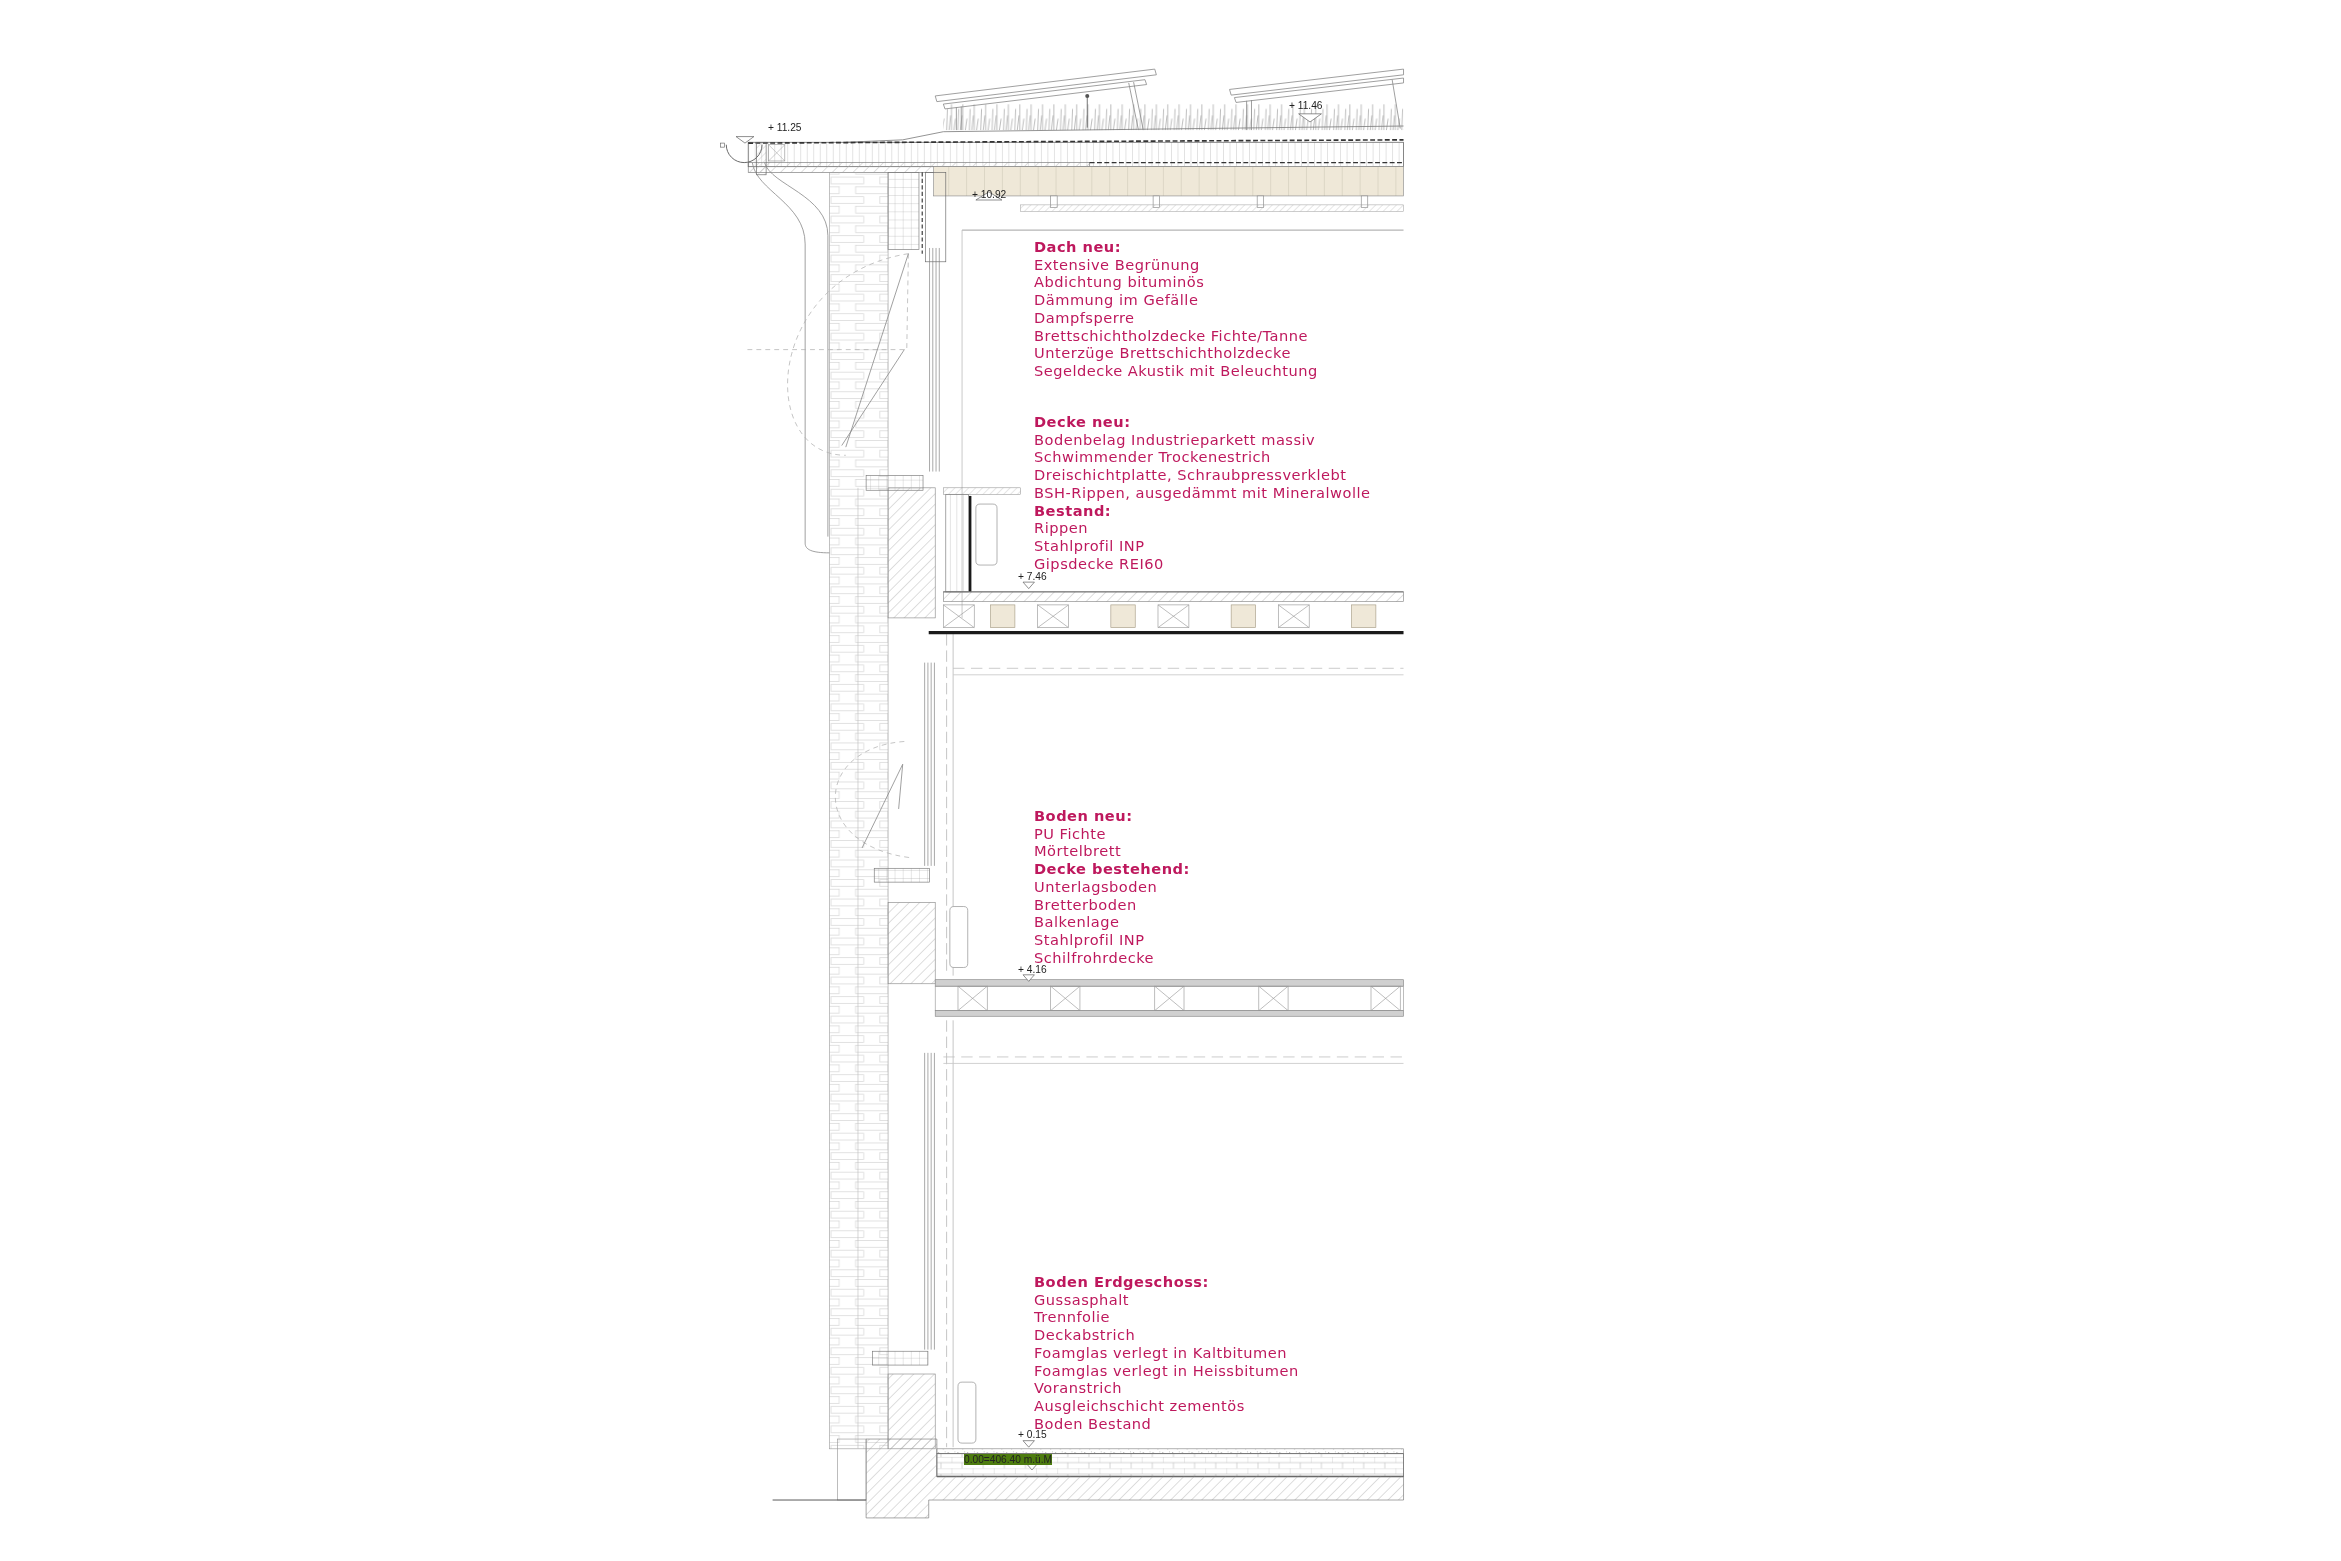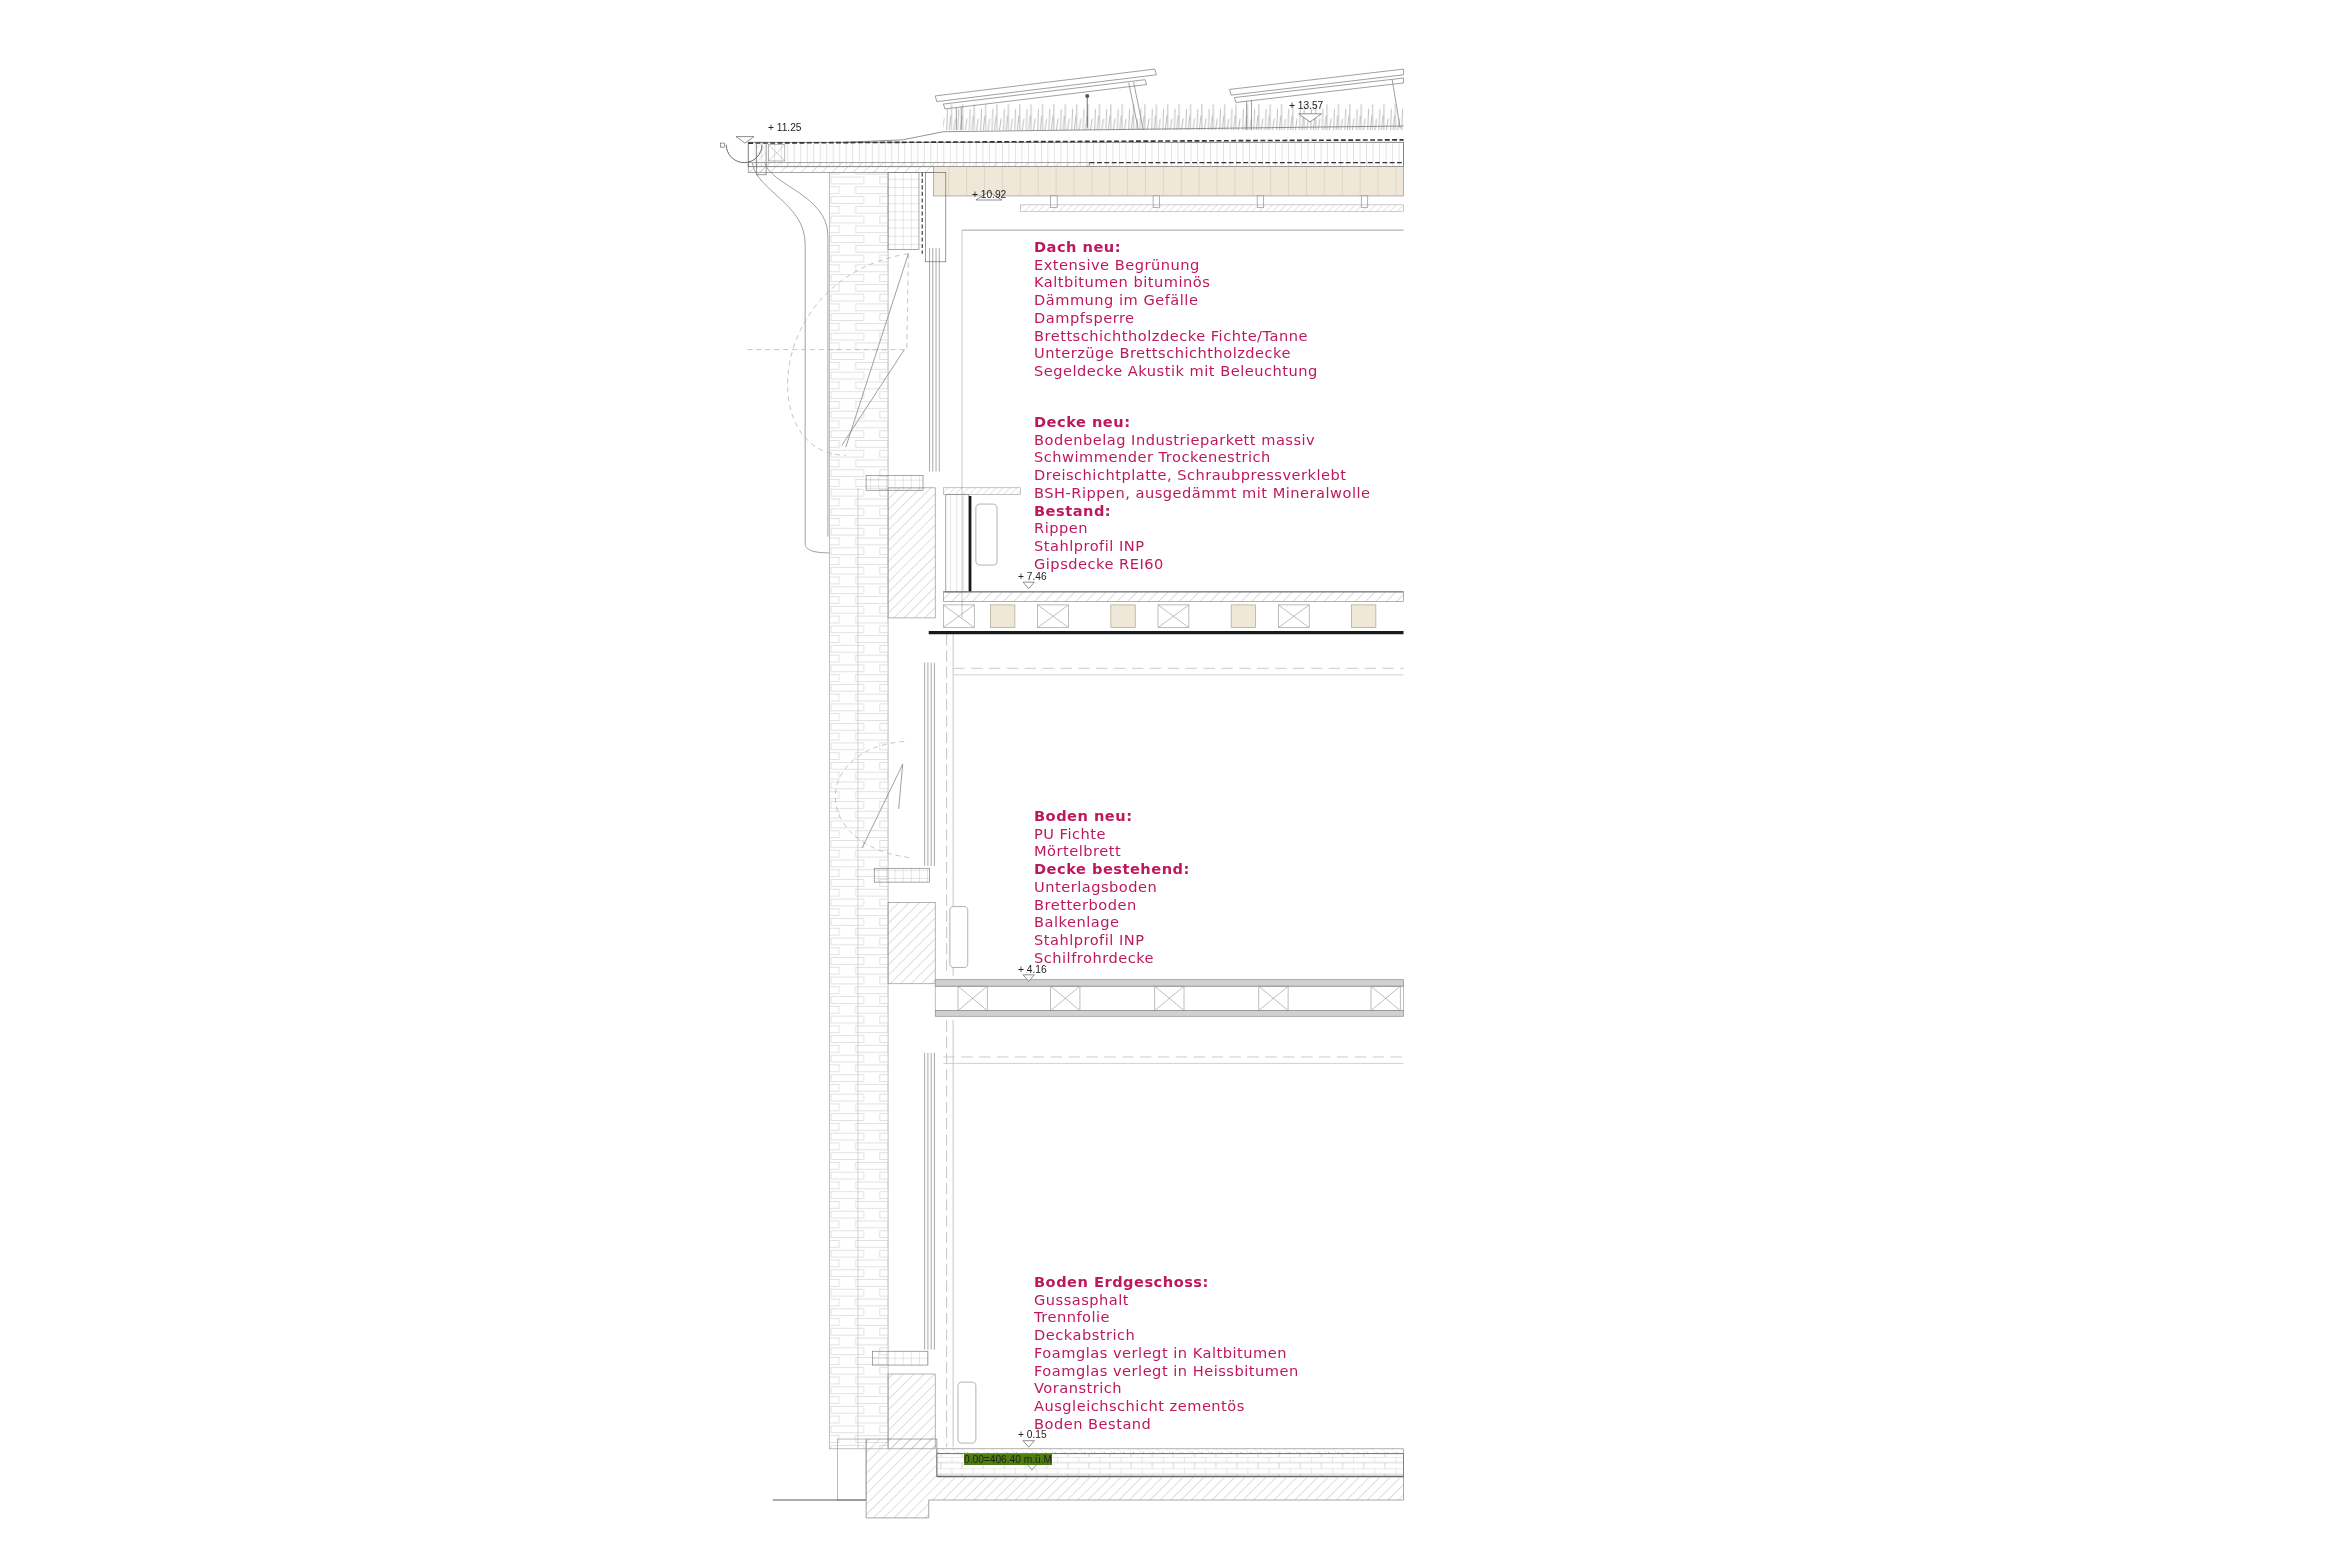--- a/index.html
+++ b/index.html
@@ -211,31 +211,31 @@
     <path d="M1597 140 L1625 140 L1611 150 Z"></path>
     <path d="M1200 246 L1216 236 L1232 246 Z"></path>
     <path d="M1258 716 L1272 716 L1265 724 Z"></path>
     <path d="M1258 1199 L1272 1199 L1265 1207 Z"></path>
     <path d="M1258 1772 L1272 1772 L1265 1780 Z"></path>
     <path d="M1262 1800 L1276 1800 L1269 1808 Z"></path>
   </g>
 </svg>
 
 <span class="elev" style="left:768px;top:122px;">+ 11.25</span>
-<span class="elev" style="left:1289px;top:100px;">+ 13.57</span>
+<span class="elev" style="left:1289px;top:100px;">+ 11.46</span>
 <span class="elev" style="left:972px;top:189px;">+ 10.92</span>
 <span class="elev" style="left:1018px;top:571px;">+ 7.46</span>
 <span class="elev" style="left:1018px;top:964px;">+ 4.16</span>
 <span class="elev" style="left:1018px;top:1429px;">+ 0.15</span>
 <span class="elev" style="left:964px;top:1454px;background:#4d7c0f;">0.00=406.40 m.ü.M</span>
 
 <div class="spec-block" style="top:238px;">
   <span class="h">Dach neu:</span>
   <span class="l">Extensive Begrünung</span>
-  <span class="l">Kaltbitumen bituminös</span>
+  <span class="l">Abdichtung bituminös</span>
   <span class="l">Dämmung im Gefälle</span>
   <span class="l">Dampfsperre</span>
   <span class="l">Brettschichtholzdecke Fichte/Tanne</span>
   <span class="l">Unterzüge Brettschichtholzdecke</span>
   <span class="l">Segeldecke Akustik mit Beleuchtung</span>
 </div>
 
 <div class="spec-block" style="top:413px;">
   <span class="h">Decke neu:</span>
   <span class="l">Bodenbelag Industrieparkett massiv</span>

